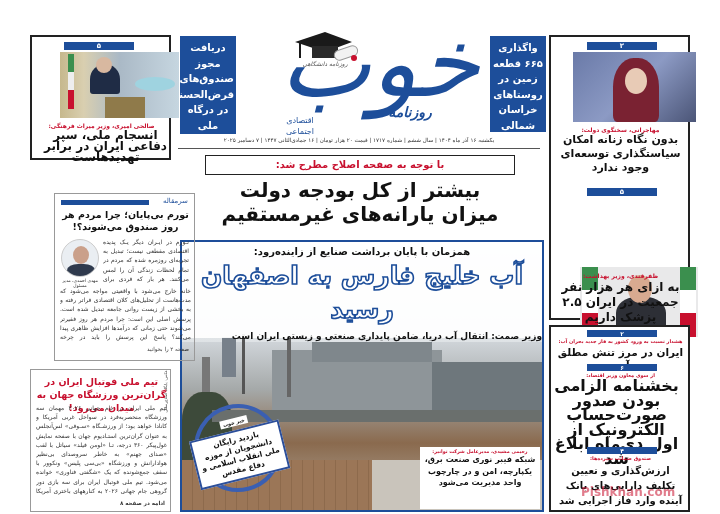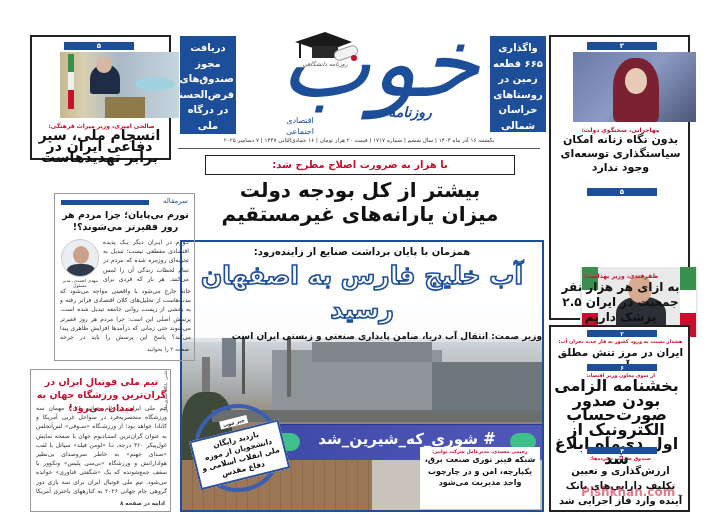--- a/index.html
+++ b/index.html
@@ -40,21 +40,21 @@
 <div class="abs" style="left:178px; top:148px; width:362px; height:1px; background:#555;"></div>
 
 <div class="abs blue-block" style="left:180px; top:36px; width:56px; height:98px;">
   <span style="font-size:10px; line-height:15px;">دریافت مجوز صندوق‌های قرض‌الحسنه در درگاه ملی مجوزها بار دیگر فعال شد</span>
 </div>
 <div class="abs blue-block" style="left:490px; top:36px; width:56px; height:96px;">
   <span style="font-size:10px; line-height:15px;">واگذاری ۶۶۵ قطعه زمین در روستاهای خراسان شمالی برای طرح جوانی جمعیت</span>
 </div>
 
 <div class="abs" style="left:205px; top:155px; width:310px; height:20px; border:1.5px solid #222;">
-  <div class="red" style="font-size:10px; font-weight:bold; text-align:center; line-height:17px;">با هزار به ضرورت اصلاح مطرح شد:</div>
+  <div class="red" style="font-size:10px; font-weight:bold; text-align:center; line-height:17px;">با توجه به صفحه اصلاح مطرح شد:</div>
 </div>
 <div class="abs headline" style="left:180px; top:178px; width:360px;">
   <div style="font-size:20px; line-height:24px;">بیشتر از کل بودجه دولت</div>
   <div style="font-size:20px; line-height:24px;">میزان یارانه‌های غیرمستقیم</div>
 </div>
 
 <div class="abs" style="left:180px; top:240px; width:364px; height:272px; border:2px solid #1d4e9a; overflow:hidden;">
 
   <div class="abs photo" style="left:0; top:0; width:360px; height:268px; background:linear-gradient(#e8ecf0 0%, #d4d9de 35%, #a5a9a9 55%, #8a6a4e 75%, #b2a99c 100%);">
 
@@ -65,25 +65,20 @@
     <div class="abs" style="left:250px; top:120px; width:110px; height:60px; background:#6e777c;"></div>
     <div class="abs" style="left:40px; top:95px; width:14px; height:40px; background:#77808a;"></div>
     <div class="abs" style="left:60px; top:92px; width:3px; height:60px; background:#555;"></div>
     <div class="abs" style="left:105px; top:95px; width:4px; height:60px; background:#666;"></div>
     <div class="abs" style="left:20px; top:115px; width:8px; height:60px; background:#777;"></div>
 
     <div class="abs" style="left:0; top:150px; width:50px; height:70px; background:#3d4a3a; border-radius:40% 40% 0 0;"></div>
 
     <div class="abs" style="left:30px; top:168px; width:330px; height:12px; background:#6a6f6d;"></div>
 
-    <div class="abs" style="left:90px; top:182px; width:270px; height:36px; background:linear-gradient(90deg,#3e4aa8,#5159b8); border-top:1px solid #2c3590;">
-      <div class="abs" style="left:0; top:8px; width:28px; height:18px; background:#3fbf8a; border-radius:9px;"></div>
-      <div class="abs" style="right:6px; top:8px; width:26px; height:18px; background:#3fbf8a; border-radius:9px;"></div>
-      <div style="position:absolute; left:36px; right:36px; top:5px; color:#fff; font-weight:bold; font-size:15px; text-align:center; white-space:nowrap;"># شوری_که_شیرین_شد</div>
-    </div>
 
     <div class="abs" style="left:0; top:218px; width:190px; height:50px; background:repeating-linear-gradient(90deg,#9b7657 0 10px,#8d6a4c 10px 11px);"></div>
     <div class="abs" style="left:190px; top:218px; width:170px; height:50px; background:#c9c4bb;"></div>
   </div>
 
   <div class="abs" style="left:0; top:0; width:360px; height:96px; background:rgba(255,255,255,0.92);">
     <div style="font-size:10px; font-weight:bold; text-align:center; margin-top:3px; line-height:14px;">همزمان با پایان برداشت صنایع از زاینده‌رود:</div>
     <div style="font-size:25px; font-weight:bold; text-align:center; color:#fff; line-height:34px; -webkit-text-stroke:1.6px #1d4e9a; text-shadow:0 0 1px #1d4e9a; letter-spacing:0.5px;">آب خلیج فارس به اصفهان رسید</div>
     <div style="font-size:9px; font-weight:bold; text-align:right; line-height:14px; margin-top:2px;">وزیر صمت: انتقال آب دریا، ضامن پایداری صنعتی و زیستی ایران است</div>
   </div>
@@ -103,27 +98,27 @@
 <div class="abs box" style="left:30px; top:35px; width:141px; height:125px;">
   <div class="abs blue-tag" style="left:32px; top:5px; width:70px; height:8px; font-size:7px; line-height:8px;">۵</div>
   <div class="abs photo" style="left:10px; top:15px; width:119px; height:66px; background:linear-gradient(90deg,#c6b88d 0%,#d9cfb0 20%,#aab9c6 50%,#c6d6e0 100%);">
     <div class="abs" style="left:8px; top:2px; width:6px; height:55px; background:linear-gradient(#3b8f4e 33%,#eee 33% 66%,#c8102e 66%);"></div>
     <div class="abs" style="left:30px; top:12px; width:30px; height:30px; background:#1f2c45; border-radius:50% 50% 10% 10%;"></div>
     <div class="abs" style="left:36px; top:5px; width:16px; height:16px; background:#d8b8a0; border-radius:50%;"></div>
     <div class="abs" style="left:45px; top:45px; width:40px; height:21px; background:#8f7a4a;"></div>
     <div class="abs" style="left:75px; top:25px; width:40px; height:14px; background:#9fd3e0; border-radius:50%;"></div>
   </div>
   <div class="abs kicker" style="left:4px; top:85px; width:131px;">صالحی امیری، وزیر میراث فرهنگی:</div>
-  <div class="abs headline" style="left:2px; top:93px; width:131px; font-size:14px; line-height:11px;">انسجام ملی، سپر دفاعی ایران در برابر تهدیدهاست</div>
+  <div class="abs headline" style="left:8px; top:93px; width:131px; font-size:12px; line-height:11px;">انسجام ملی، سپر دفاعی ایران در برابر تهدیدهاست</div>
 </div>
 
 <div class="abs" style="left:30px; top:193px; width:141px; height:168px; border:1px solid #999;margin-left:24px;">
   <div class="abs" style="left:6px; top:6px; width:88px; height:5px; background:#1d4e9a;"></div>
   <div class="abs" style="right:6px; top:3px; font-size:7px; color:#1d4e9a;">سرمقاله</div>
-  <div class="abs headline" style="left:4px; top:15px; width:133px; font-size:9.5px; line-height:12px;">تورم بی‌پایان؛ چرا مردم هر روز فقیرتر می‌شوند؟!</div>
+  <div class="abs headline" style="left:4px; top:15px; width:133px; font-size:9.5px; line-height:12px;">تورم بی‌پایان؛ چرا مردم هر روز صندوق می‌شوند؟!</div>
   <div class="abs" style="left:6px; top:45px; width:38px; height:38px; border-radius:50%; background:#eaeef2; border:1px solid #ccc; overflow:hidden;">
     <div class="abs" style="left:11px; top:6px; width:16px; height:18px; background:#caa08a; border-radius:50%;"></div>
     <div class="abs" style="left:5px; top:24px; width:28px; height:16px; background:#2f3a4d; border-radius:40% 40% 0 0;"></div>
   </div>
   <div class="abs" style="left:2px; top:84px; width:46px; font-size:4.5px; color:#333; text-align:center;">مهدی احمدی، مدیر مسئول</div>
   <div class="abs small" style="right:5px; top:43px; width:86px; height:48px; overflow:hidden;">تـورم در ایـران دیگر یـک پدیده اقتصادی مقطعی نیست؛ تبدیل به تجربه‌ای روزمره شده که مردم در تمام لحظات زندگی آن را لمس می‌کنند. هر بار که فردی برای خرید نان، دارو، پوشـاک یا پرداخت کرایه تاکسی از</div>
   <div class="abs small" style="left:5px; top:92px; width:131px; height:56px; overflow:hidden;">خانه خارج می‌شود با واقعیتی مواجه می‌شود که مدت‌هاست از تحلیل‌های کلان اقتصادی فراتر رفته و به بخشی از زیست روانی جامعه تبدیل شده است. پرسش اصلی این است: چرا مردم هر روز فقیرتر می‌شوند حتی زمانی که درآمدها افزایش ظاهری پیدا می‌کند؟ پاسخ این پرسش را باید در چرخه پیچیده‌ای...</div>
   <div class="abs" style="right:5px; top:152px; font-size:5.5px; color:#333;">صفحه ۲ را بخوانید</div>
 </div>
 

